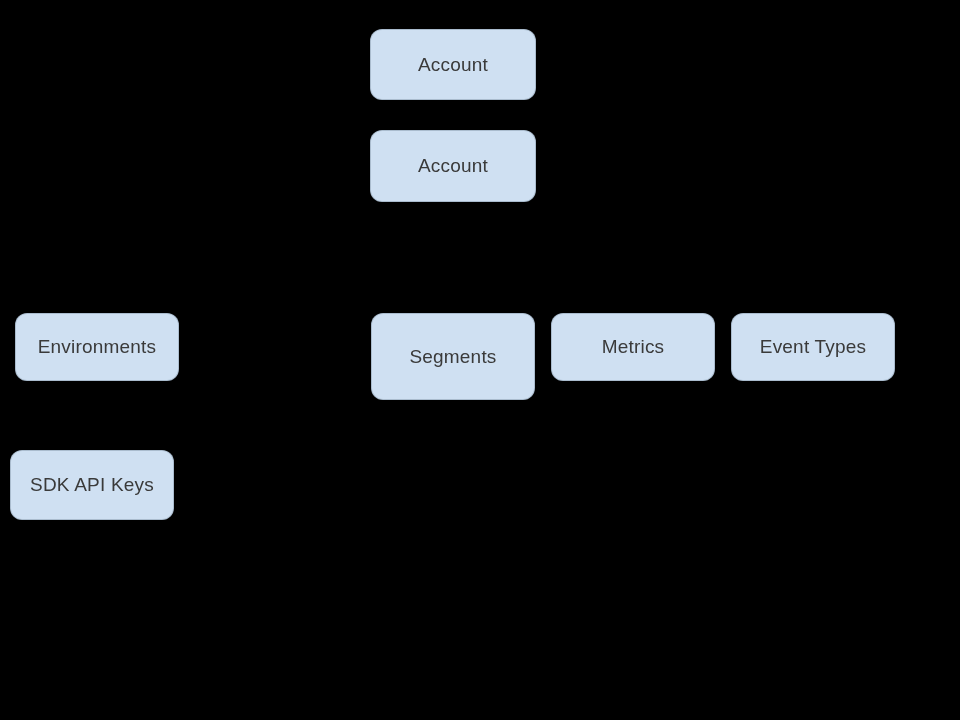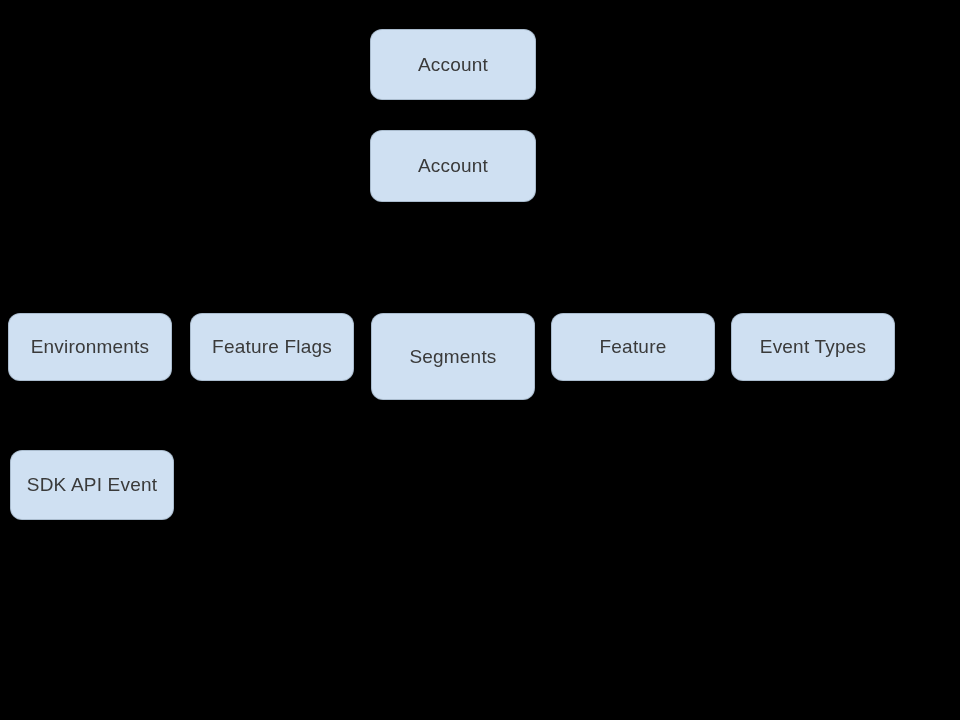--- a/index.html
+++ b/index.html
@@ -25,48 +25,45 @@
     align-items: center;
     justify-content: center;
     color: #3a3a3a;
     font-size: 19px;
     letter-spacing: 0.2px;
     box-shadow: 0 1px 2px rgba(0,0,0,0.6);
   }
   
   .n-account       { left: 370px; top: 29px;  width: 166px; height: 71px; }
   .n-projects      { left: 370px; top: 130px; width: 166px; height: 72px; }
-  .n-environments  { left: 8px;  top: 313px; width: 164px; height: 68px; }
+  .n-environments  { left: 15px;  top: 313px; width: 164px; height: 68px; }
   .n-feature-flags { left: 190px; top: 313px; width: 164px; height: 68px; }
   .n-segments      { left: 371px; top: 313px; width: 164px; height: 87px; }
   .n-metrics       { left: 551px; top: 313px; width: 164px; height: 68px; }
   .n-event-types   { left: 731px; top: 313px; width: 164px; height: 68px; justify-content: center; }
   .n-sdk-api-keys  { left: 10px;  top: 450px; width: 164px; height: 70px; }
 </style>
 </head>
 <body>
 
 <div class="canvas">
   <div class="node n-account">
     <span>Account</span>
   </div>
   <div class="node n-projects">
     <span>Account</span>
   </div>
   <div class="node n-environments">
     <span>Environments</span>
   </div>
-  <div class="node n-feature-flags">
-    <span>Feature Flags</span>
-  </div>
   <div class="node n-segments">
     <span>Segments</span>
   </div>
   <div class="node n-metrics">
-    <span>Feature</span>
+    <span>Metrics</span>
   </div>
   <div class="node n-event-types">
     <span>Event Types</span>
   </div>
   <div class="node n-sdk-api-keys">
-    <span>SDK API Event</span>
+    <span>SDK API Keys</span>
   </div>
 </div>
 
 </body></html>

